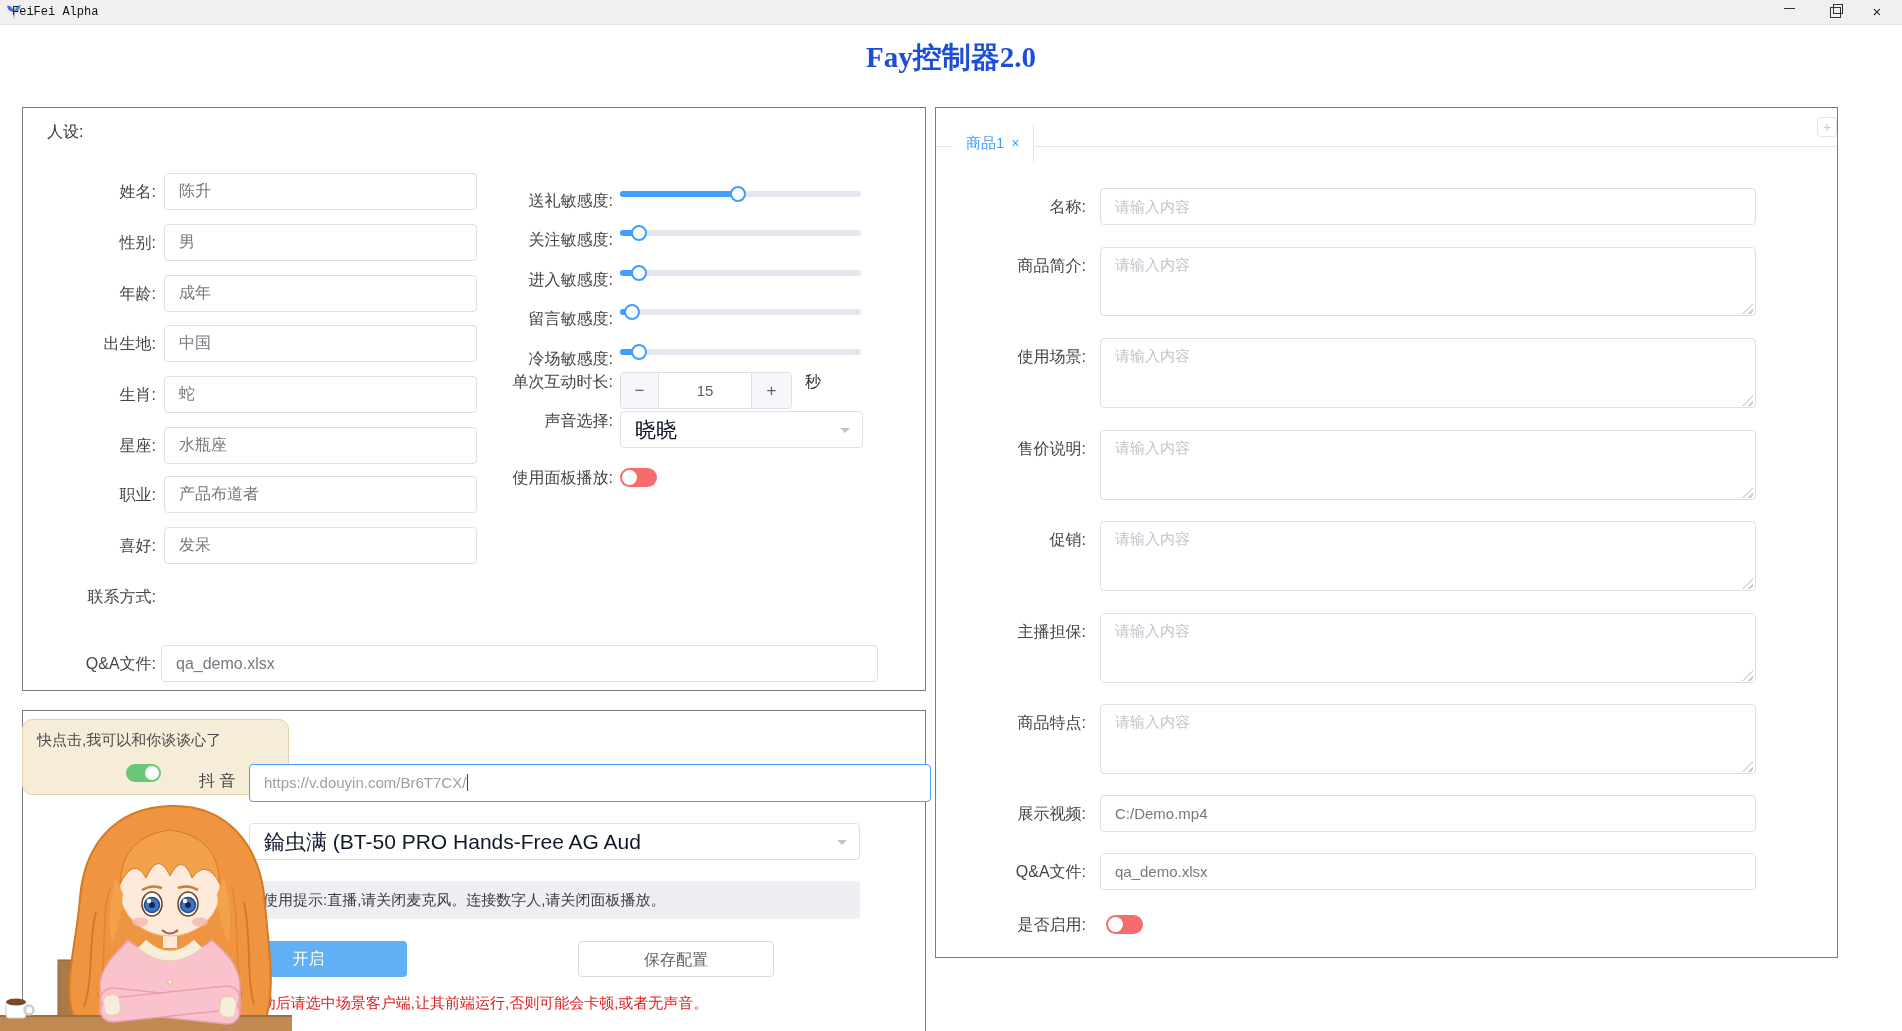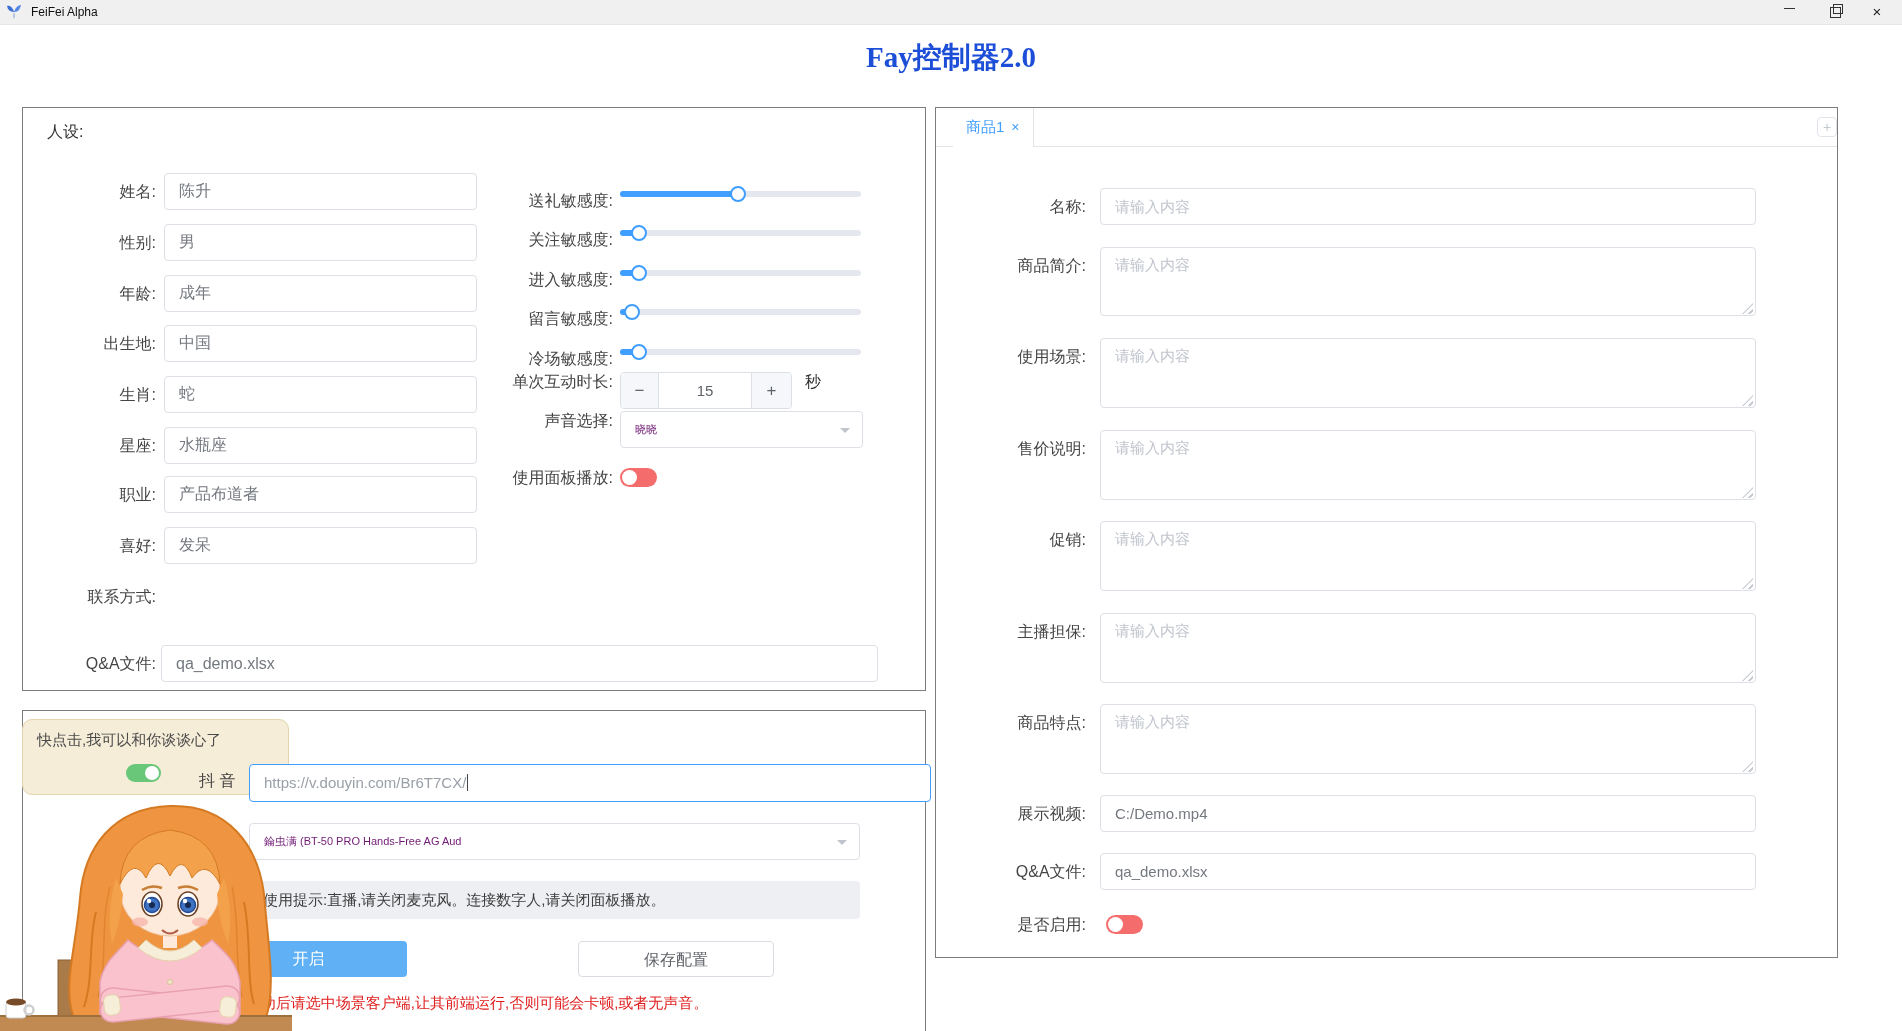--- a/index.html
+++ b/index.html
@@ -3,21 +3,21 @@
 <meta charset="utf-8">
 <style>
   html,body{margin:0;padding:0;background:#fff;}
   #app{position:relative;width:1902px;height:1031px;overflow:hidden;background:#fff;
        font-family:"Liberation Sans", sans-serif;}
 
   
   .titlebar{position:absolute;left:0;top:0;width:1902px;height:24px;background:#f0f0f0;
             border-bottom:1px solid #e6e6e6;}
   .titlebar .appicon{position:absolute;left:6px;top:4px;width:16px;height:16px;}
-  .titlebar .wtitle{position:absolute;left:31px;top:0;line-height:24px;font-size:12px;color:#111;}
+  .titlebar .wtitle{position:absolute;left:12px;top:0;line-height:24px;font-size:12px;color:#111;font-family:Liberation Mono, monospace;}
   .winctl{position:absolute;top:0;width:34px;height:24px;text-align:center;cursor:default;}
   .winctl.min{left:1772px;}
   .winctl.max{left:1818px;}
   .winctl.close{left:1860px;font-size:15px;line-height:23px;color:#222;}
   .icon-min{display:inline-block;width:11px;height:1px;background:#333;margin-bottom:5px;}
   .icon-restore{display:inline-block;position:relative;z-index:0;width:9px;height:9px;
                 border:1px solid #333;background:#f0f0f0;margin-top:7px;}
   .icon-restore::before{content:"";position:absolute;left:2px;top:-4px;width:8px;height:8px;
                 border:1px solid #333;z-index:-1;}
 
@@ -54,21 +54,21 @@
   .step-btn{position:absolute;top:0;width:37px;height:35px;background:#f5f7fa;color:#5f6368;
             text-align:center;line-height:35px;font-size:17px;}
   .step-minus{left:0;border-right:1px solid #dcdfe6;border-radius:3px 0 0 3px;}
   .step-plus{right:0;width:39px;border-left:1px solid #dcdfe6;border-radius:0 3px 3px 0;}
   .step-val{position:absolute;left:37px;right:39px;top:0;height:35px;text-align:center;
             line-height:35px;font-size:15px;color:#5f6368;}
   .unit{margin-left:13px;font-size:16px;color:#333;}
 
   .selectbox{position:relative;height:37px;border:1px solid #dcdfe6;border-radius:4px;background:#fff;
              box-sizing:border-box;}
-  .selectbox .selval{display:block;padding:0 30px 0 14px;line-height:35px;font-size:11px;color:#701a75;
+  .selectbox .selval{display:block;padding:0 30px 0 14px;line-height:35px;font-size:21px;color:#0f172a;
              white-space:nowrap;overflow:hidden;}
   .caret{position:absolute;right:12px;top:16px;width:0;height:0;border-left:5px solid transparent;
          border-right:5px solid transparent;border-top:5px solid #c0c4cc;}
 
   .switch{position:relative;border-radius:10px;display:inline-block;}
   .switch .dot{position:absolute;top:2px;width:15px;height:15px;border-radius:50%;background:#fff;}
   .sw-red{width:37px;height:19px;background:#f56c6c;}
   .sw-red .dot{left:2px;}
   .sw-green{width:35px;height:18px;background:#69c779;}
   .sw-green .dot{top:2px;right:2px;width:14px;height:14px;}
@@ -90,21 +90,21 @@
   .btn{position:absolute;height:36px;border-radius:4px;z-index:3;text-align:center;line-height:36px;
        font-size:16px;box-sizing:border-box;}
   .btn-primary{left:210px;top:941px;width:197px;background:#5fb0f4;color:#fff;}
   .btn-plain{left:578px;top:941px;width:196px;background:#fff;border:1px solid #d9dce3;color:#5f6368;}
   .note{position:absolute;left:140px;top:994px;width:655px;text-align:center;z-index:3;
         font-size:15px;color:#e02020;}
   #mascot{position:absolute;left:0px;top:792px;width:292px;height:239px;z-index:5;}
 
   
   .tabbar{position:absolute;left:0;top:0;right:0;height:38px;border-bottom:1px solid #e2e5ea;}
-  .tab{position:absolute;left:17px;top:0;height:39px;background:#fff;border-right:1px solid #e2e5ea;
+  .tab{position:absolute;left:17px;top:16px;height:39px;background:#fff;border-right:1px solid #e2e5ea;
        padding:0 13px;line-height:38px;font-size:15px;color:#409EFF;z-index:1;}
   .tab .tclose{margin-left:7px;font-size:14px;color:#409EFF;}
   .add-tab{position:absolute;left:881px;top:9px;width:20px;height:20px;border:1px solid #dfe3ea;
            border-radius:4px;color:#c3c9d2;font-size:14px;text-align:center;line-height:18px;
            box-sizing:border-box;}
   .prod-row{position:absolute;left:0;width:903px;}
   .plabel{position:absolute;left:0;width:150px;text-align:right;font-size:16px;color:#454545;}
   .plabel.mid{line-height:37px;}
   .plabel.top{top:9px;line-height:20px;}
   .pinput{position:absolute;left:164px;width:656px;height:37px;border:1px solid #dcdfe6;border-radius:4px;

